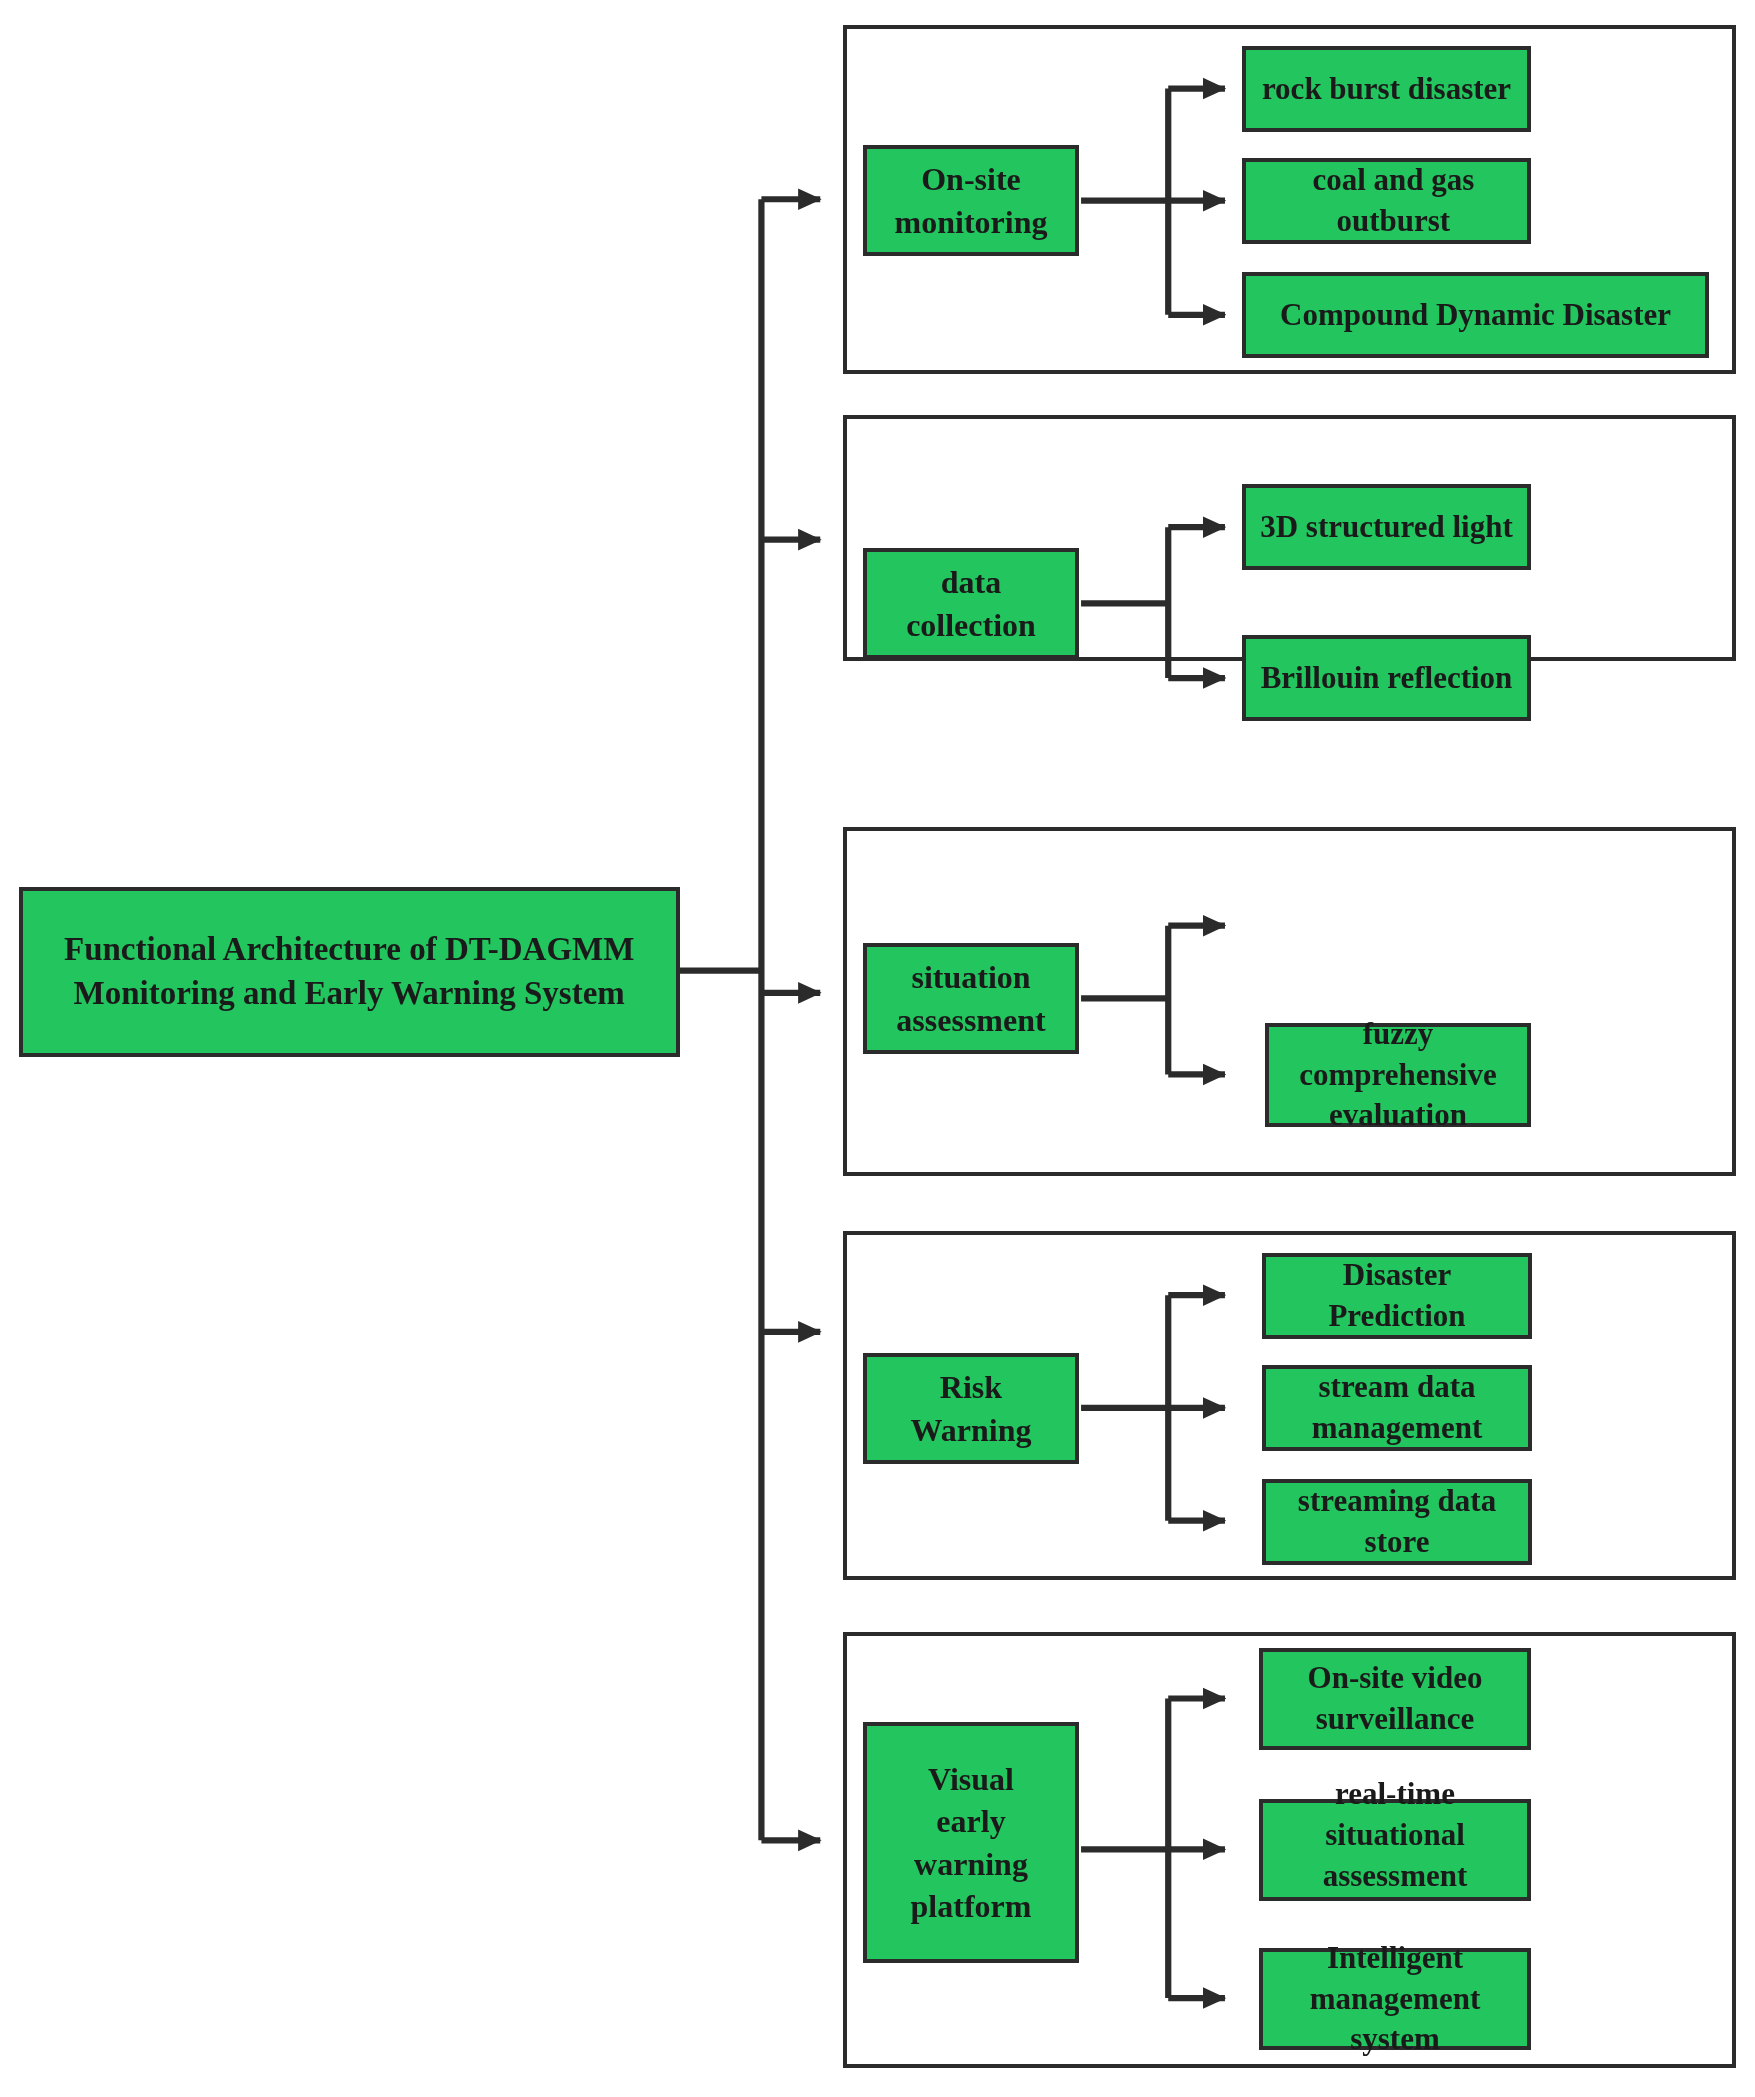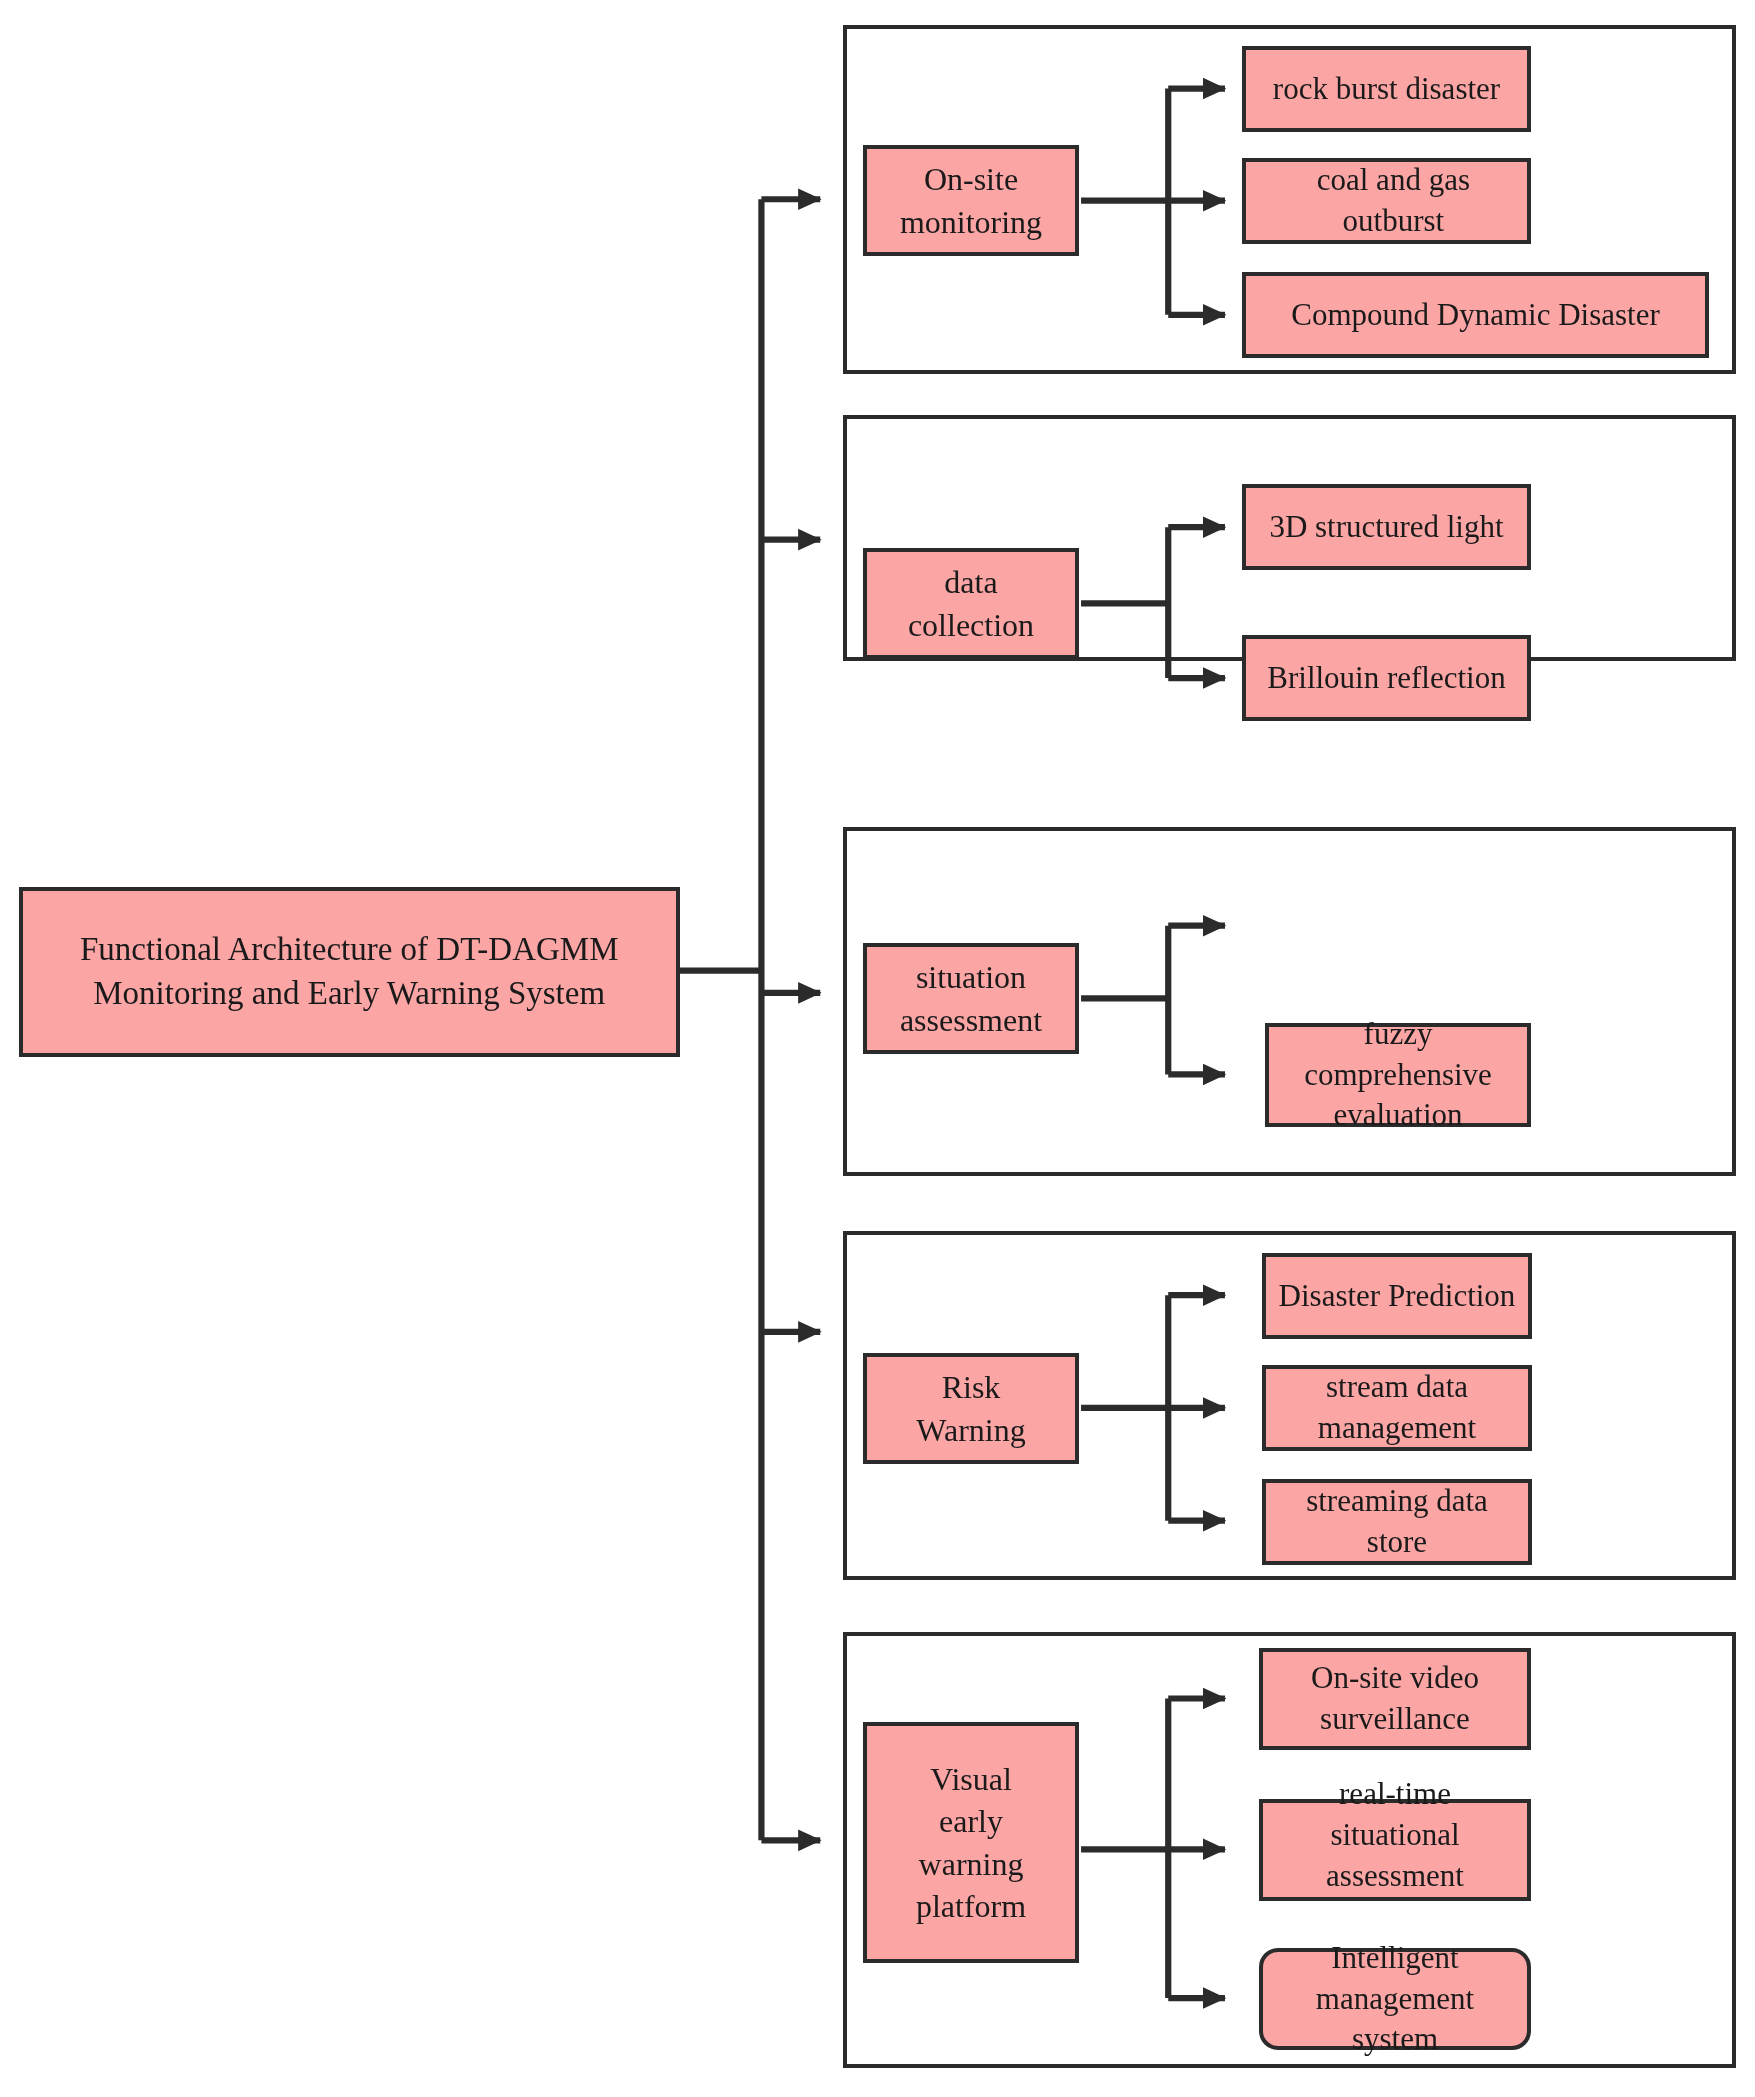--- a/index.html
+++ b/index.html
@@ -24,28 +24,29 @@
     position: absolute;
     left: 0;
     top: 0;
     width: 1756px;
     height: 2097px;
     pointer-events: none;
   }
   .node {
     position: absolute;
     box-sizing: border-box;
-    background: #fca5a5;
+    background: #22c55e;
     border: 4.2px solid #2b2b2b;
     display: flex;
     align-items: center;
     justify-content: center;
     text-align: center;
     line-height: 1.32;
     color: #1a1a1a;
+    font-weight: bold;
   }
   .group-frame {
     position: absolute;
     box-sizing: border-box;
     background: transparent;
     border: 4.2px solid #2b2b2b;
   }
   .node-root {
     font-size: 33px;
     padding: 16px 11px;
@@ -196,19 +197,19 @@
 early
 warning
 platform</span>
   </div>
 
   <div class="node node-leaf" style="left:1259px; top:1799px; width:272px; height:102px;align-items:flex-end;">
     <span class="node-text">real-time situational
 assessment</span>
   </div>
 
-  <div class="node node-leaf" style="left:1259px; top:1948px; width:272px; height:102px;border-radius:19px;">
+  <div class="node node-leaf" style="left:1259px; top:1948px; width:272px; height:102px;">
     <span class="node-text">Intelligent management
 system</span>
   </div>
 
 </div>
 
 
 </body></html>

